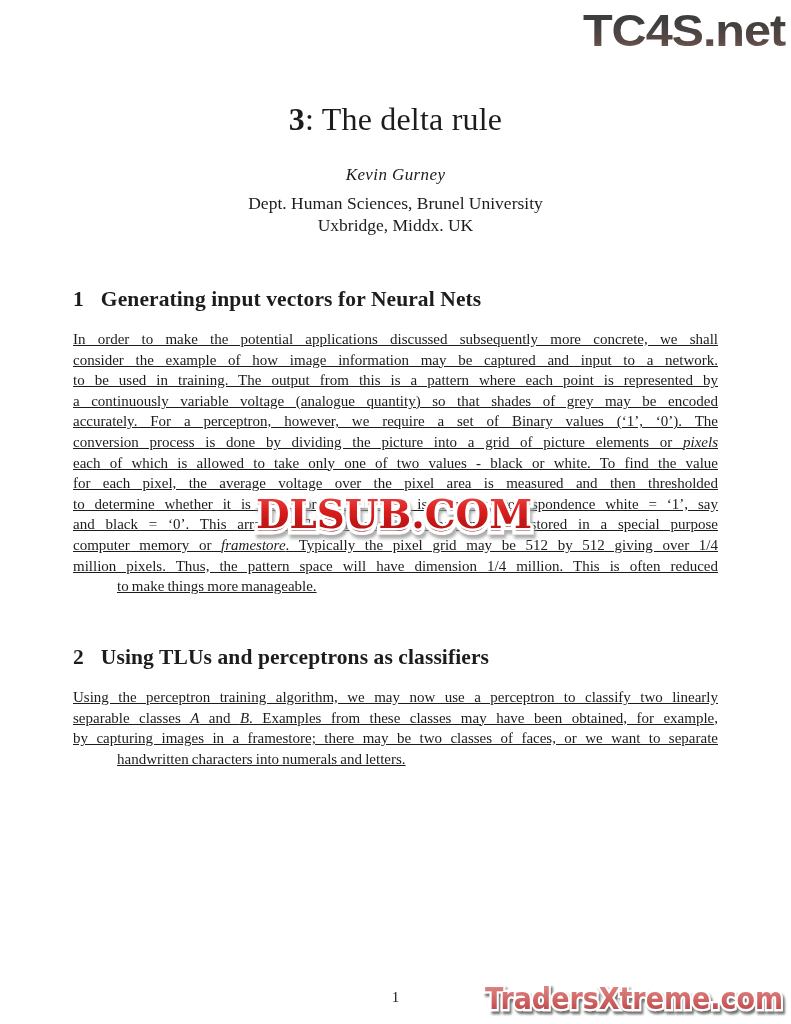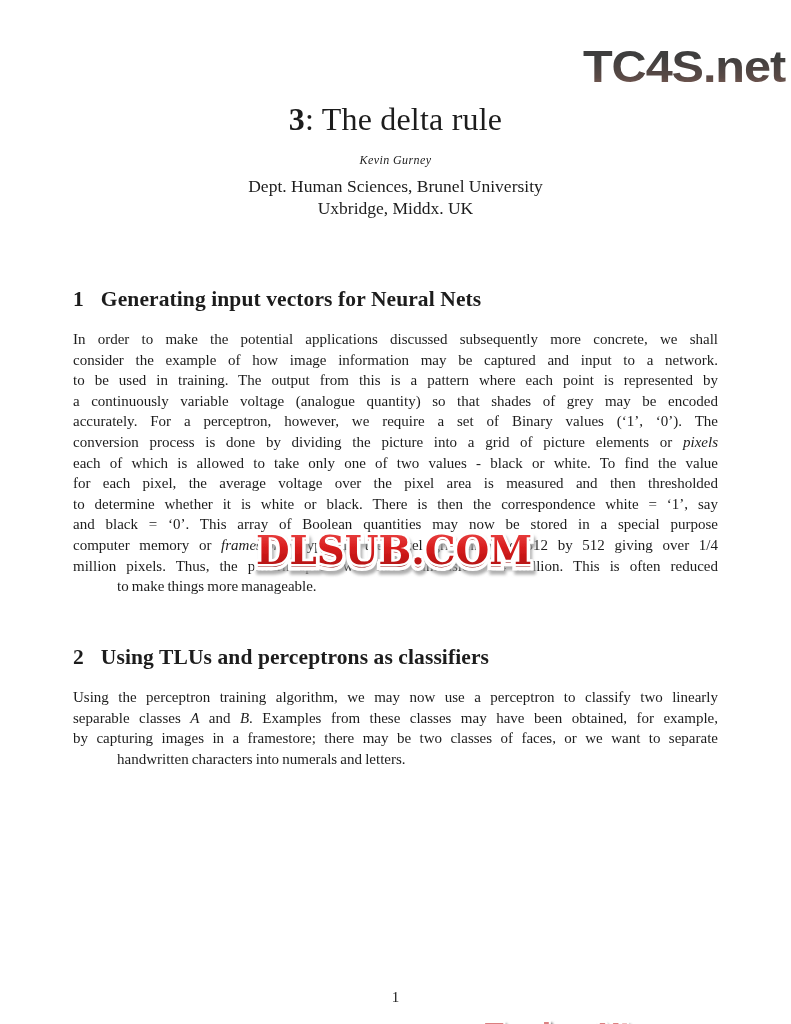--- a/index.html
+++ b/index.html
@@ -9,39 +9,39 @@
     width: 791px; height: 1024px;
     background: #ffffff;
     font-family: "Liberation Serif", serif;
     color: #1c1c1c;
     overflow: hidden;
   }
   
   .header { position: absolute; top: 101px; left: 0; width: 100%; text-align: center; }
   .doc-title { font-size: 32px; letter-spacing: 0.2px; }
   .doc-title .num { font-weight: bold; }
-  .author { margin-top: 15px; font-size: 12px; font-style: italic; letter-spacing: 0.4px; }
+  .author { margin-top: 27px; font-size: 17px; font-style: italic; letter-spacing: 0.4px; }
   .affil { margin-top: 8px; font-size: 17.5px; line-height: 21.5px; }
   
   .sec-heading {
     position: absolute; left: 73px; width: 660px;
     font-weight: bold; font-size: 21.5px; letter-spacing: 0.1px;
     white-space: nowrap;
   }
   .sec-heading .sec-num { display: inline-block; margin-right: 17px; }
   
   .para {
     position: absolute; left: 73px; width: 645px;
     font-size: 15px; line-height: 20.6px; word-spacing: -0.6px;
   }
-  .ln { text-align: justify; text-align-last: justify; }
+  .ln { text-align: justify; text-align-last: justify; text-decoration: underline; }
   .ln.last { text-align-last: left; margin-left: 44px; }
   em { font-style: italic; }
   
-  .wm { position: absolute; pointer-events: none; margin-top: 36px; }
+  .wm { position: absolute; pointer-events: none; }
   .wm-top { top: 4px; left: 579px; z-index: 4; }
   .wm-mid { top: 486px; left: 246px; z-index: 5; }
   .wm-bottom { top: 975px; left: 477px; z-index: 4; }
   
   .page-number {
     position: absolute; top: 989px; left: 73px; width: 645px;
     text-align: center; font-size: 15px;
   }
 </style>
 </head>

